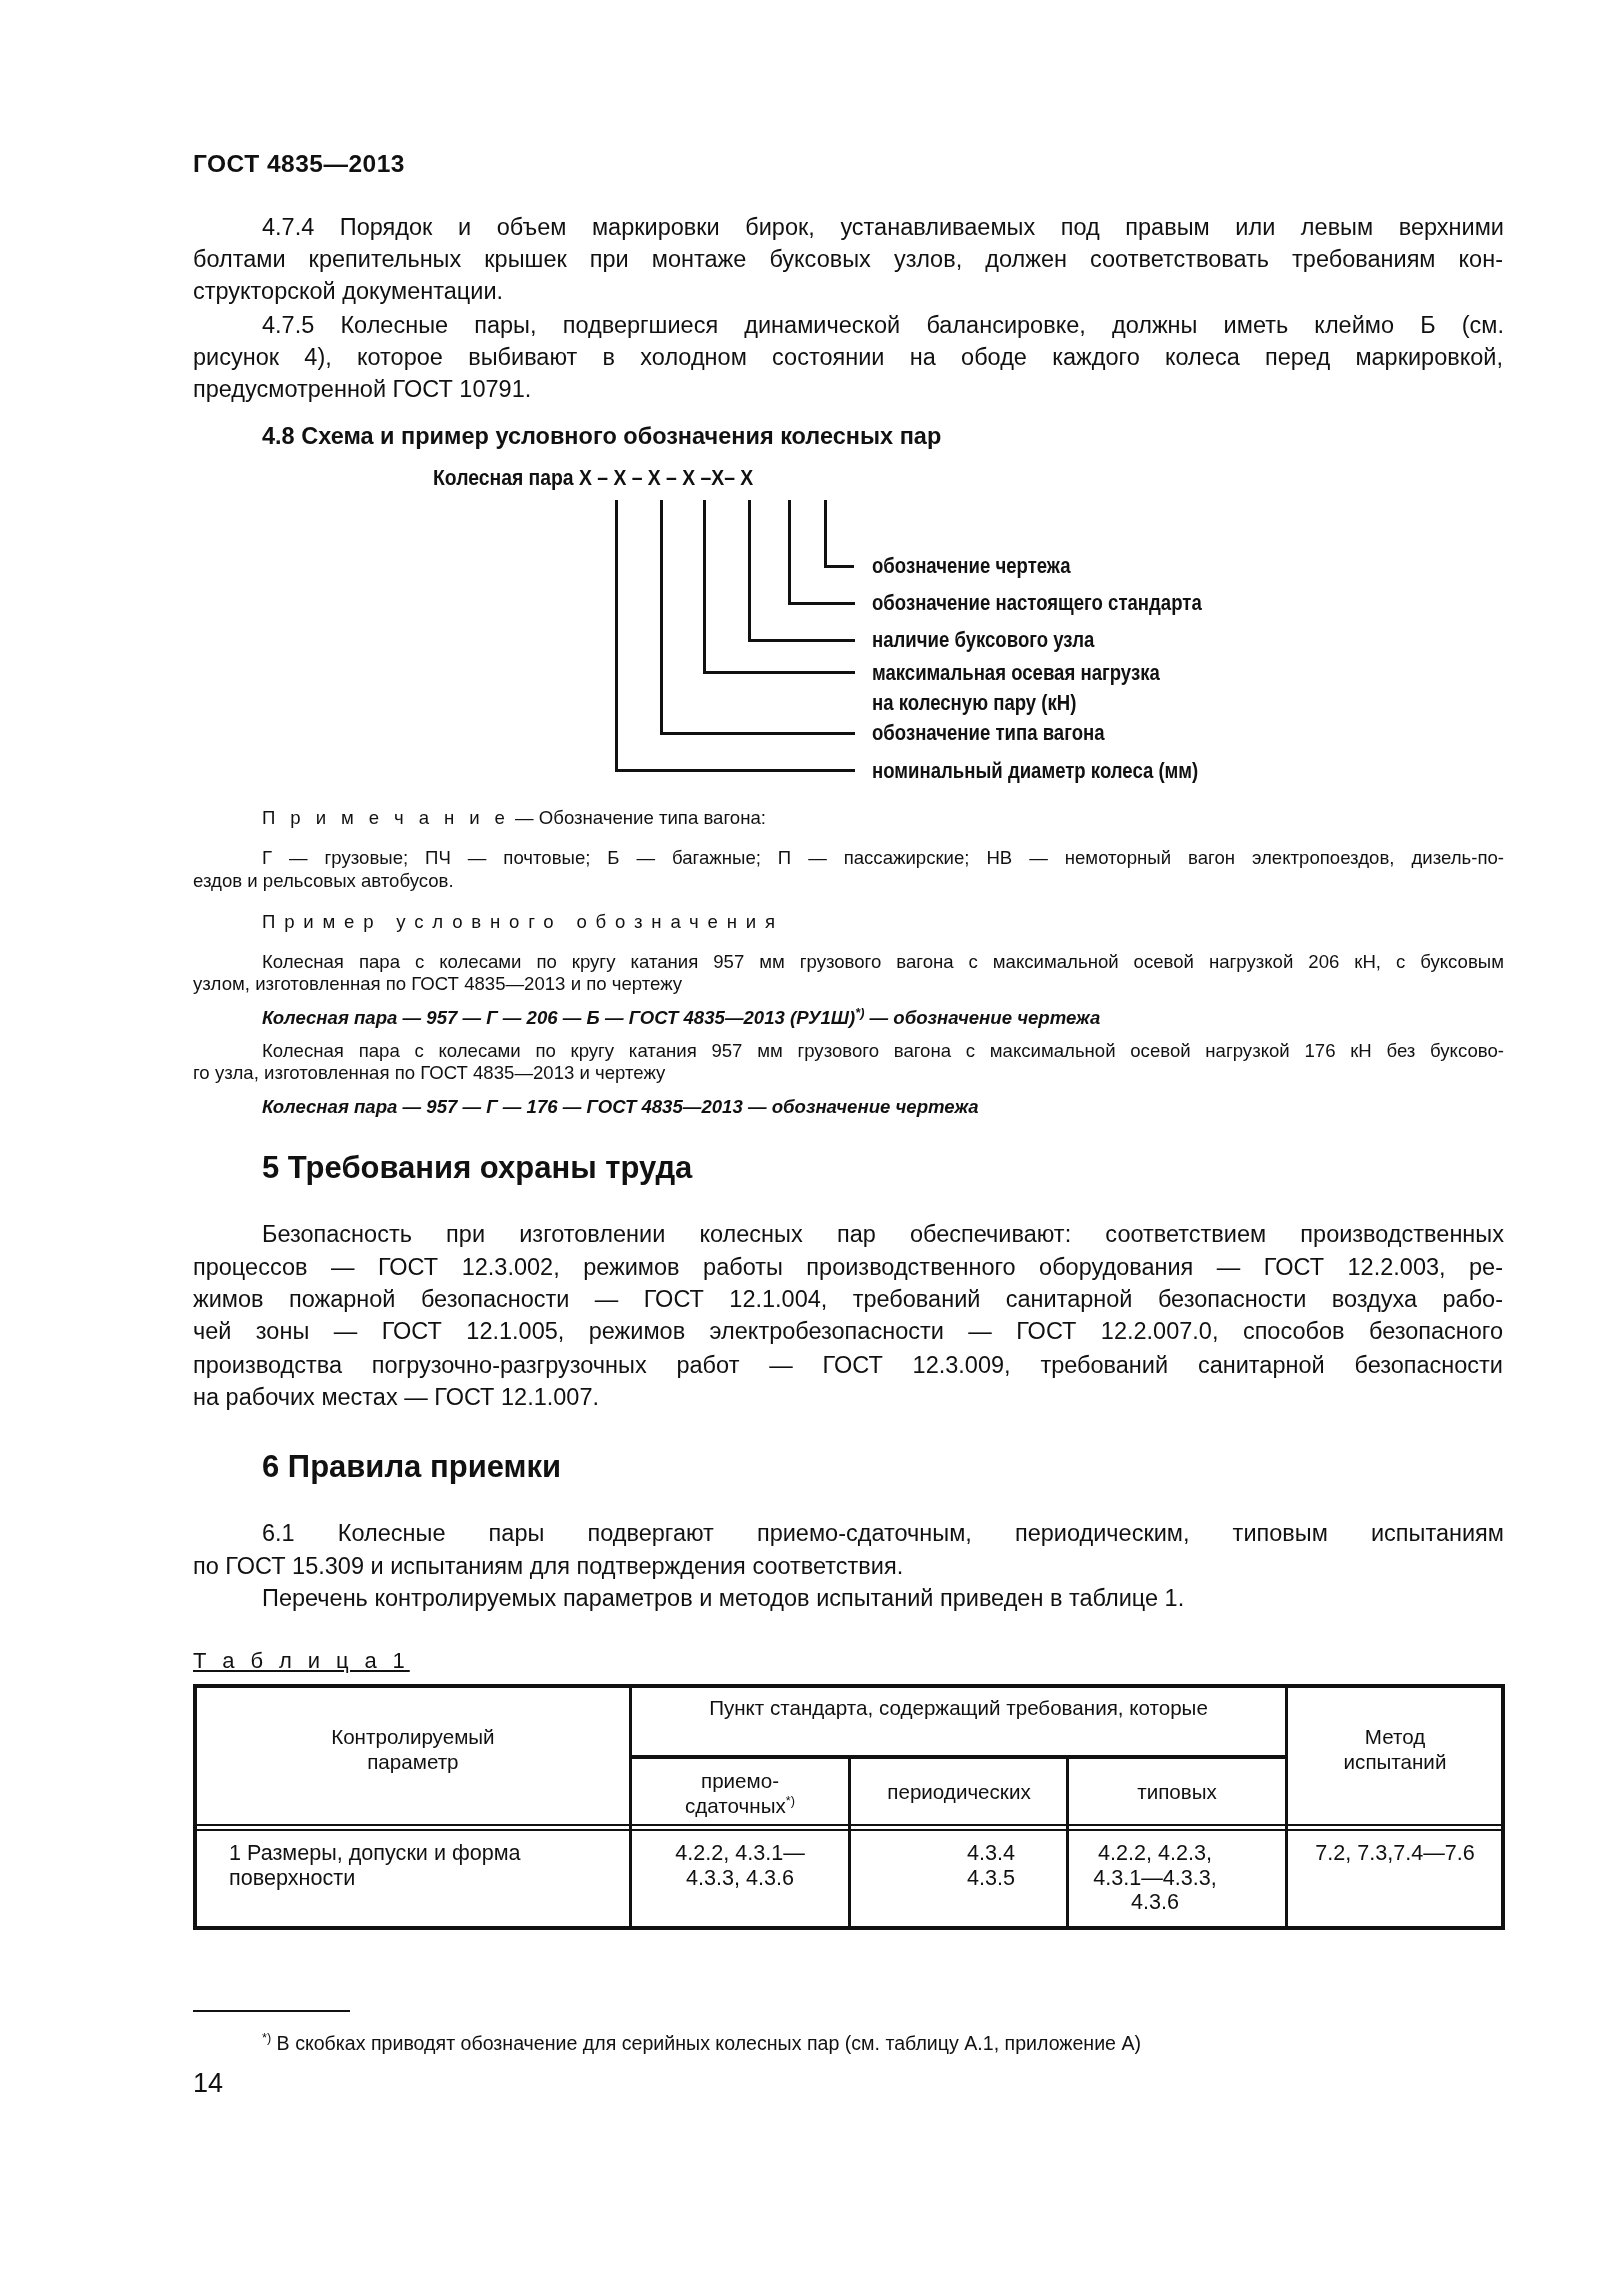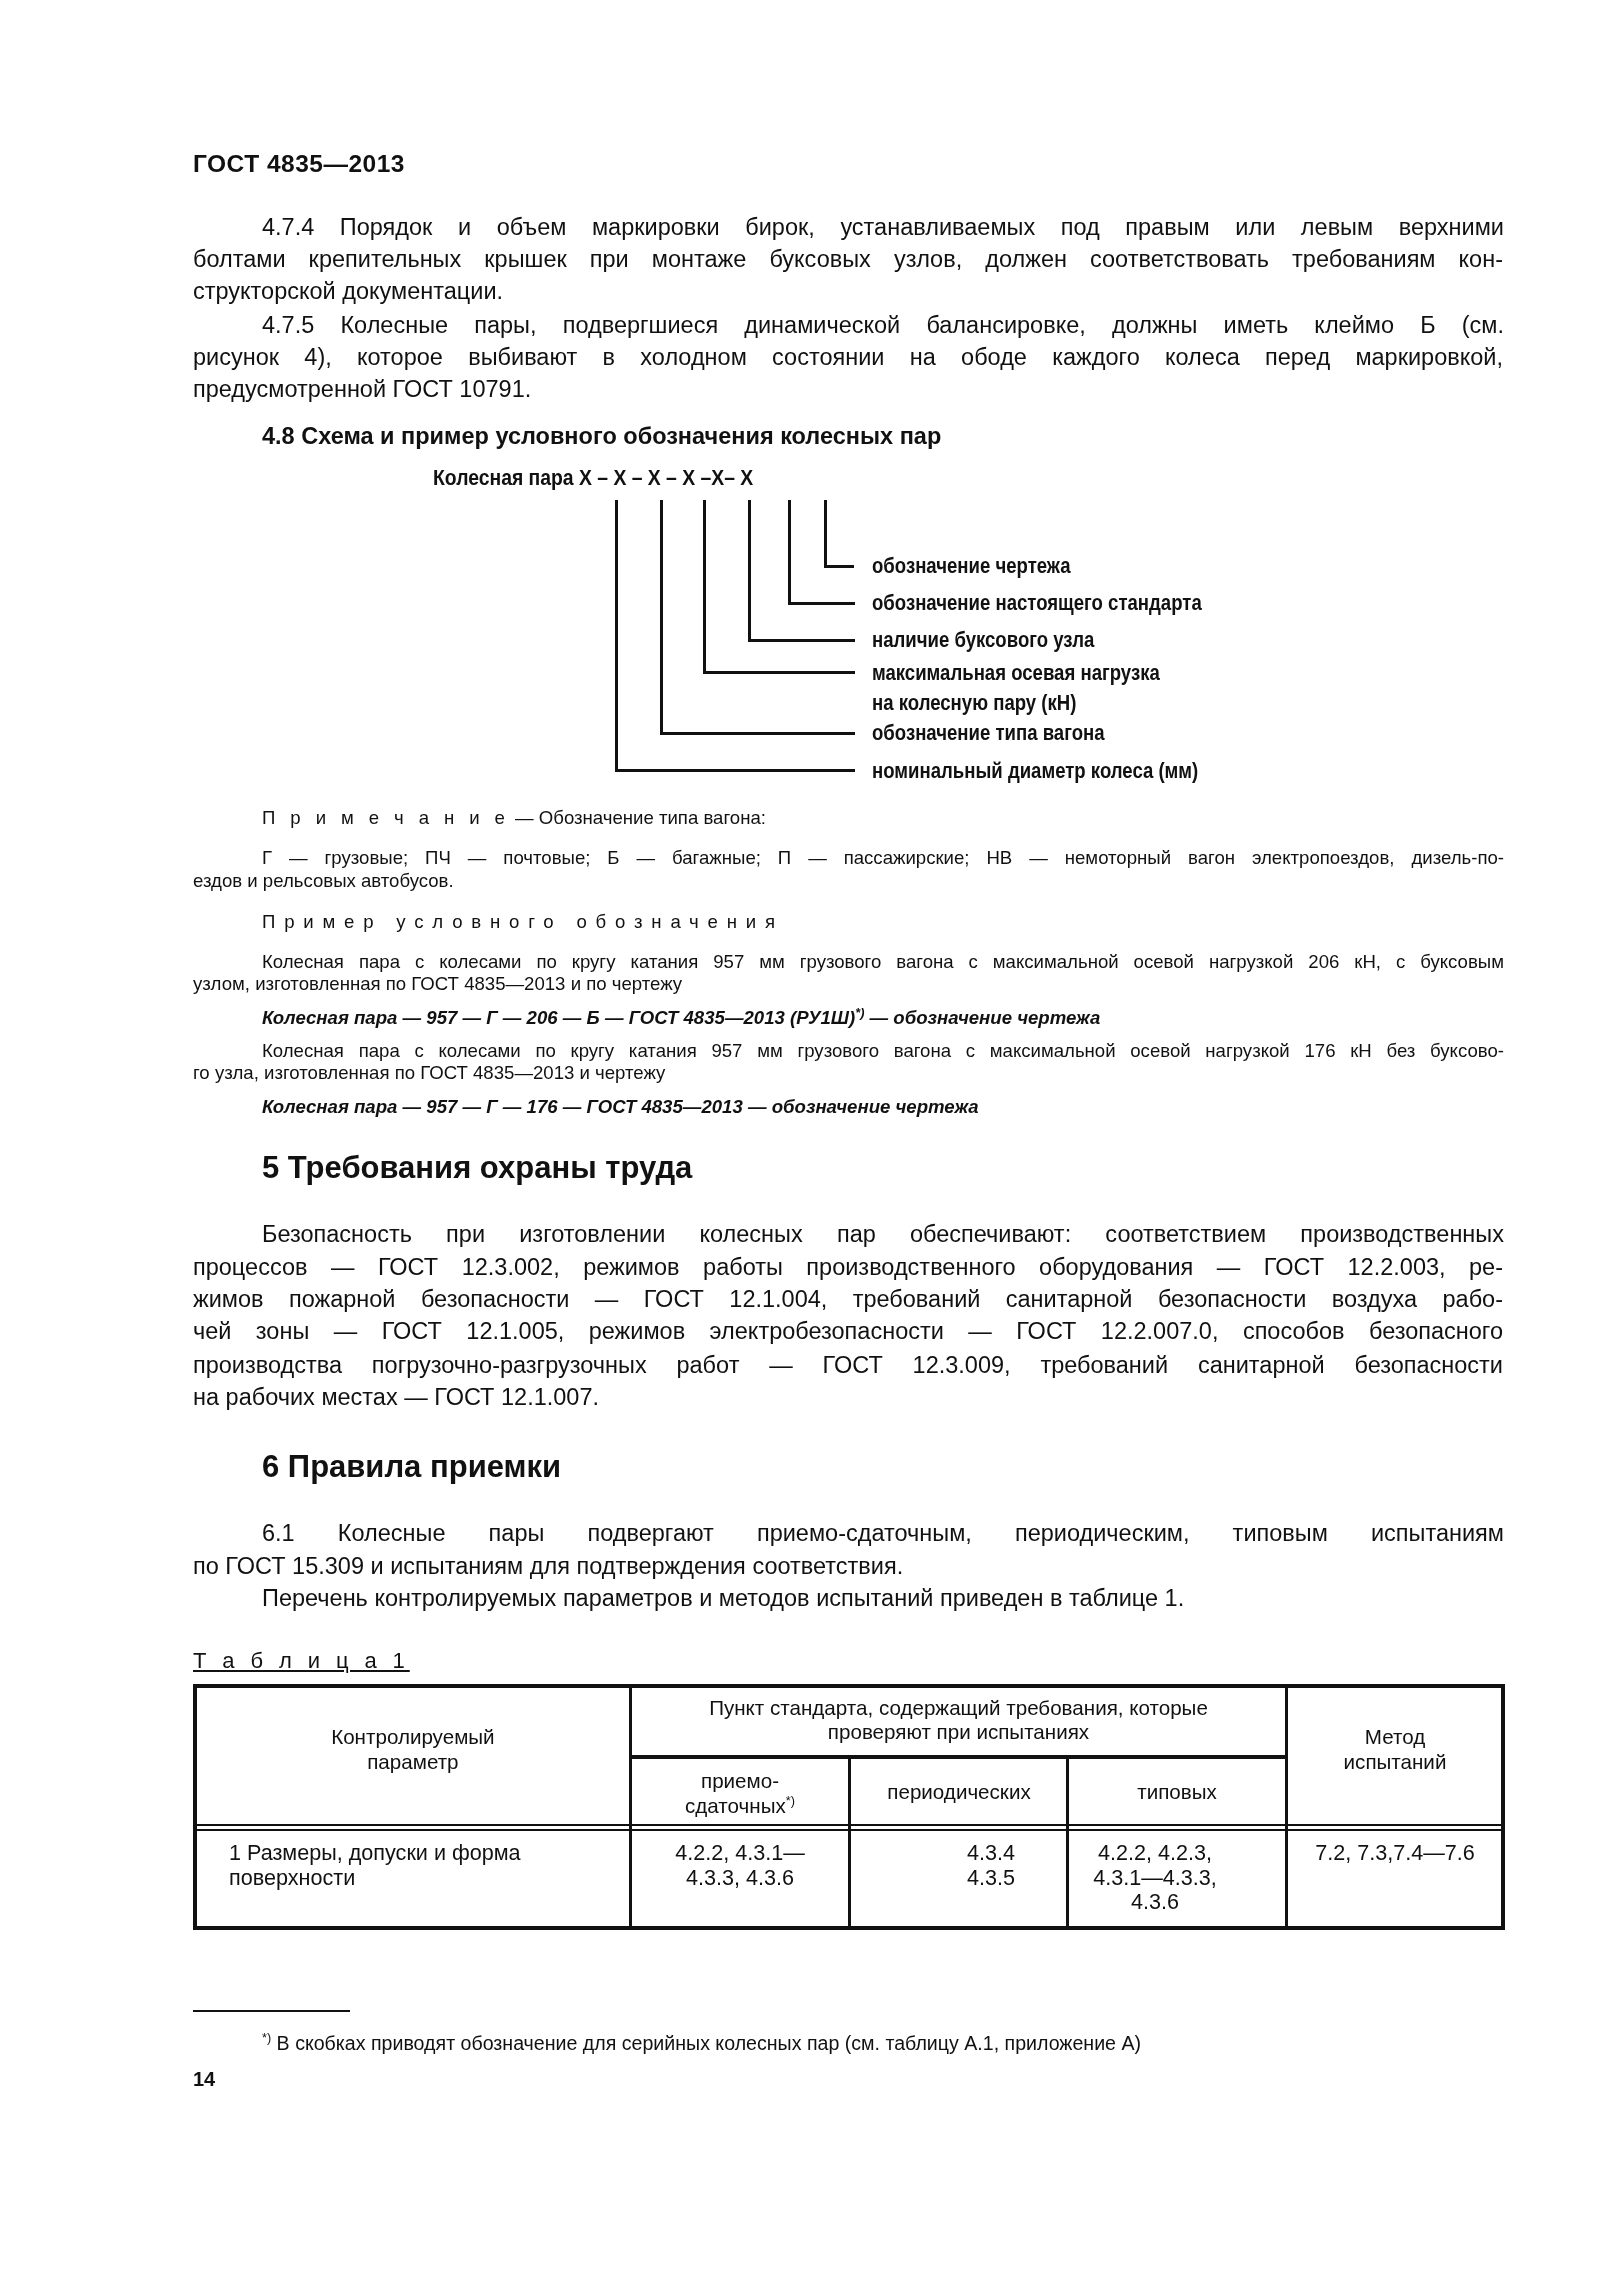--- a/index.html
+++ b/index.html
@@ -118,21 +118,20 @@
 
   <div class="tb" style="left:0; top:140px; width:1311px; height:2px;"></div>
   <div class="tb" style="left:0; top:145px; width:1311px; height:2px;"></div>
 
   <div class="cell" style="left:3.9px; top:41px; width:432px;">
     <div>Контролируемый</div>
     <div>параметр</div>
   </div>
   <div class="cell" style="left:439px; top:11.8px; width:653px;">
     <div>Пункт стандарта, содержащий требования, которые</div>
-    <div>проверяют при испытаниях</div>
   </div>
   <div class="cell" style="left:1095px; top:41px; width:214px;">
     <div>Метод</div>
     <div>испытаний</div>
   </div>
   <div class="cell" style="left:439px; top:85px; width:216px;">
     <div>приемо-</div>
     <div><span>сдаточных</span><sup>*)</sup></div>
   </div>
   <div class="cell" style="left:658px; top:96px; width:216px;">периодических</div>
@@ -158,14 +157,14 @@
   <div class="cell" style="left:1095px; top:157px; width:214px; font-size:21.6px;">
     <div>7.2, 7.3,7.4—7.6</div>
   </div>
 </div>
 
 <div class="fnrule"></div>
 <div class="abs" style="left:262px; top:2032px; font-size:19.6px;">
   <sup>*)</sup><span> В скобках приводят обозначение для серийных колесных пар (см. таблицу А.1, приложение А)</span>
 </div>
 
-<div class="abs" style="left:193px; top:2068px; font-size:20px;font-weight:bold;">14</div>
+<div class="abs" style="left:193px; top:2068px; font-size:27px;">14</div>
 
 
 </body></html>

